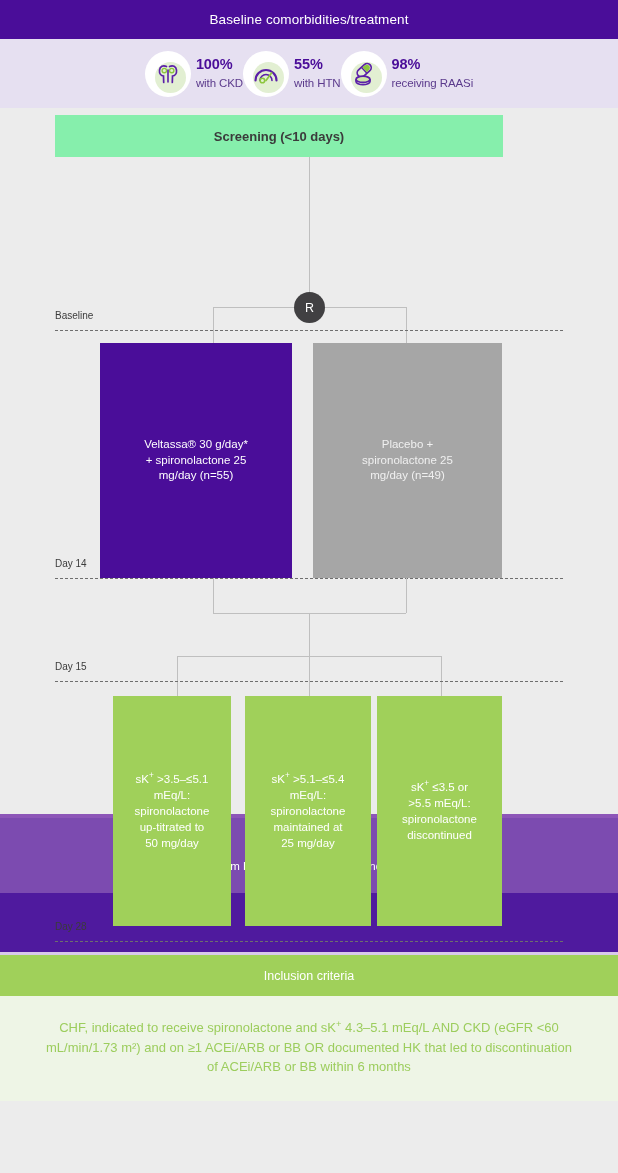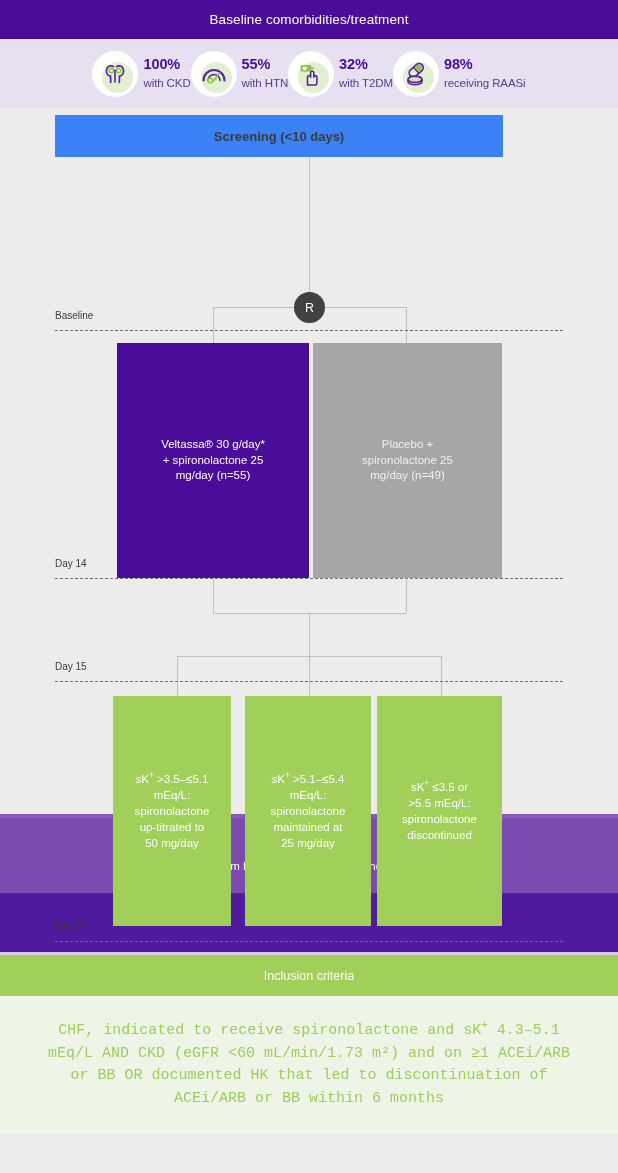--- a/index.html
+++ b/index.html
@@ -83,21 +83,21 @@
     height: 706px;
     background: #ececec;
   }
 
   .screening-box {
     position: absolute;
     left: 55px;
     top: 7px;
     width: 448px;
     height: 42px;
-    background: #3b82f6;
+    background: #86efac;
     display: flex;
     align-items: center;
     justify-content: center;
   }
   .screening-label {
     color: #3b3b3b;
     font-size: 13px;
     font-weight: bold;
   }
 
@@ -140,21 +140,21 @@
   
   .arm-box {
     position: absolute;
     top: 235px;
     height: 235px;
     display: flex;
     align-items: center;
     justify-content: center;
     padding: 0 18px;
   }
-  .arm-active { left: 117px; width: 192px; background: #4a0d99; }
+  .arm-active { left: 100px; width: 192px; background: #4a0d99; }
   .arm-placebo { left: 313px; width: 189px; background: #a6a6a6; }
   .arm-text {
     color: #ffffff;
     font-size: 11.5px;
     line-height: 1.35;
     text-align: center;
   }
   .arm-placebo .arm-text { color: #f0f0f0; }
 
   
@@ -214,23 +214,22 @@
     color: #ffffff;
     font-size: 12.5px;
   }
   .criteria-body {
     background: #eef5e6;
     padding: 21px 42px 24px;
     text-align: center;
   }
   .criteria-body-text {
     color: #9ccd5d;
-    font-size: 15px;
+    font-size: 13px;
     line-height: 1.5;
-    font-family: Liberation Mono, monospace;
   }
 
   .sup { font-size: .72em; vertical-align: super; }
 </style>
 </head>
 <body>
 
 <div class="top-banner">
   <span class="top-banner-title">Baseline comorbidities/treatment</span>
 </div>
@@ -261,34 +260,20 @@
         <path d="M14 18.5 L19.5 11" fill="none" stroke="#8dc63f" stroke-width="1.7" stroke-linecap="round"></path>
         <circle cx="10.4" cy="18.5" r="2.3" fill="none" stroke="#8dc63f" stroke-width="1.6"></circle>
       </svg>
     </span>
     <span class="comorbid-text">
       <span class="comorbid-pct" style="display:block">55%</span>
       <span class="comorbid-label">with HTN</span>
     </span>
   </div>
 
-  <div class="comorbid-item">
-    <span class="comorbid-badge">
-      <svg width="26" height="26" viewBox="0 0 26 26">
-        <rect x="2.5" y="4" width="11" height="6.5" rx="1.6" fill="#8dc63f"></rect>
-        <rect x="4.6" y="5.8" width="4" height="3" fill="#ffffff"></rect>
-        <path d="M13.5 7.2h2.2" stroke="#8dc63f" stroke-width="1.6" stroke-linecap="round"></path>
-        <path d="M9.5 22.5v-6.3c0-1 .7-1.7 1.6-1.7s1.5.7 1.5 1.7v-4.5c0-1 .7-1.7 1.6-1.7.9 0 1.6.7 1.6 1.7v4.5c0-1 .7-1.6 1.5-1.6.9 0 1.6.7 1.6 1.6v5.5c0 1.3-.7 2.3-2 2.3h-7.4v-1.5z" fill="none" stroke="#5b1fa8" stroke-width="1.6" stroke-linejoin="round"></path>
-      </svg>
-    </span>
-    <span class="comorbid-text">
-      <span class="comorbid-pct" style="display:block">32%</span>
-      <span class="comorbid-label">with T2DM</span>
-    </span>
-  </div>
 
   <div class="comorbid-item">
     <span class="comorbid-badge">
       <svg width="26" height="26" viewBox="0 0 26 26">
         <g transform="rotate(-42 13 9)">
           <rect x="5" y="5.2" width="16" height="8.2" rx="4.1" fill="none" stroke="#5b1fa8" stroke-width="1.7"></rect>
           <path d="M13 5.2v8.2" stroke="#5b1fa8" stroke-width="1.5"></path>
           <path d="M13.6 6c3.3 0 6 .5 6 3.3s-2.7 3.3-6 3.3z" fill="#8dc63f"></path>
         </g>
         <ellipse cx="12" cy="18.3" rx="7" ry="3.1" fill="#cfe6a6" stroke="#5b1fa8" stroke-width="1.7"></ellipse>

